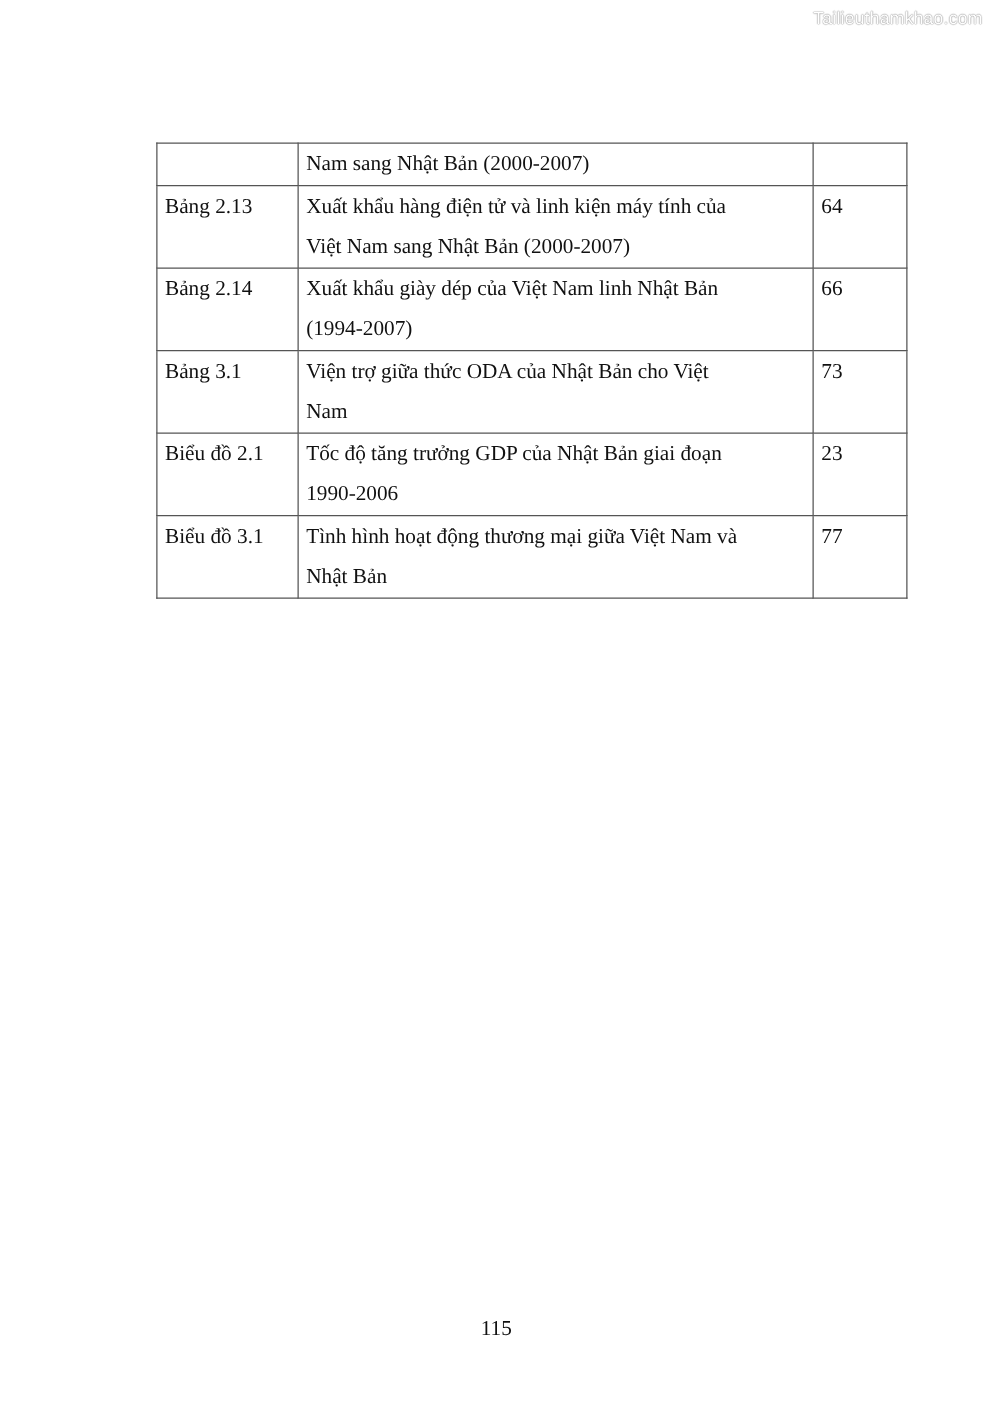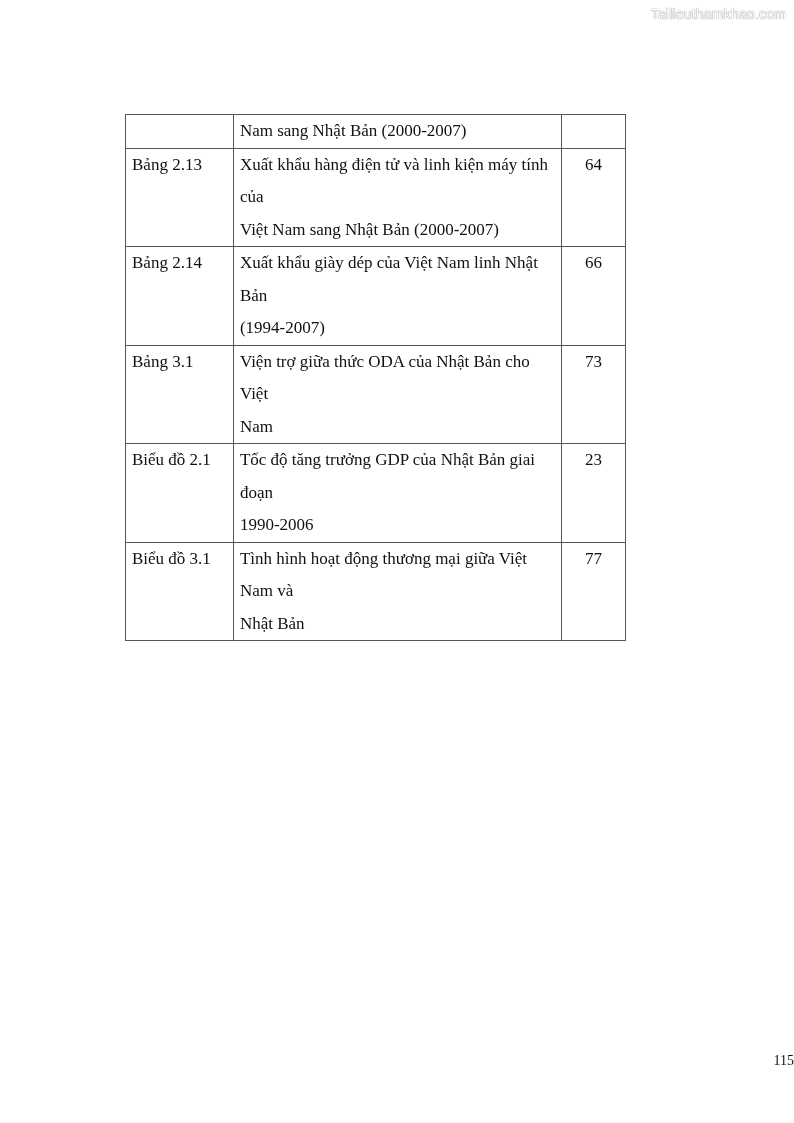--- a/index.html
+++ b/index.html
@@ -11,32 +11,32 @@
     .watermark {
       position: absolute; top: 6px; right: 8px;
       font-family: "Liberation Sans", "DejaVu Sans", sans-serif;
       font-size: 14px; color: #ffffff;
       text-shadow: 0 0 1px #888, 0 0 1px #888;
       letter-spacing: 0.2px;
       margin-left: 45px;
     }
     table.toc {
       position: absolute; left: 125px; top: 114px;
-      width: 501px; border-collapse: collapse;
+      width: 601px; border-collapse: collapse;
       font-size: 17px; line-height: 32.5px;
     }
     table.toc td {
       border: 1px solid #555; vertical-align: top; padding: 0 6px;
     }
     td.c-label { width: 100px; text-align: left; padding: 0; white-space: nowrap; }
     td.c-title { width: 400px; text-align: left; }
-    td.c-page { width: 62px; text-align: center; padding: 0; }
+    td.c-page { width: 62px; text-align: left; padding: 0; }
     .page-number {
       position: absolute; left: 0; width: 794px; top: 1053px;
-      text-align: right; font-size: 14px;
+      text-align: center; font-size: 17px;
     }
   </style>
 </head>
 <body>
 
 <div class="watermark">Tailieuthamkhao.com</div>
 
 <table class="toc">
   <tbody>
     <tr>

